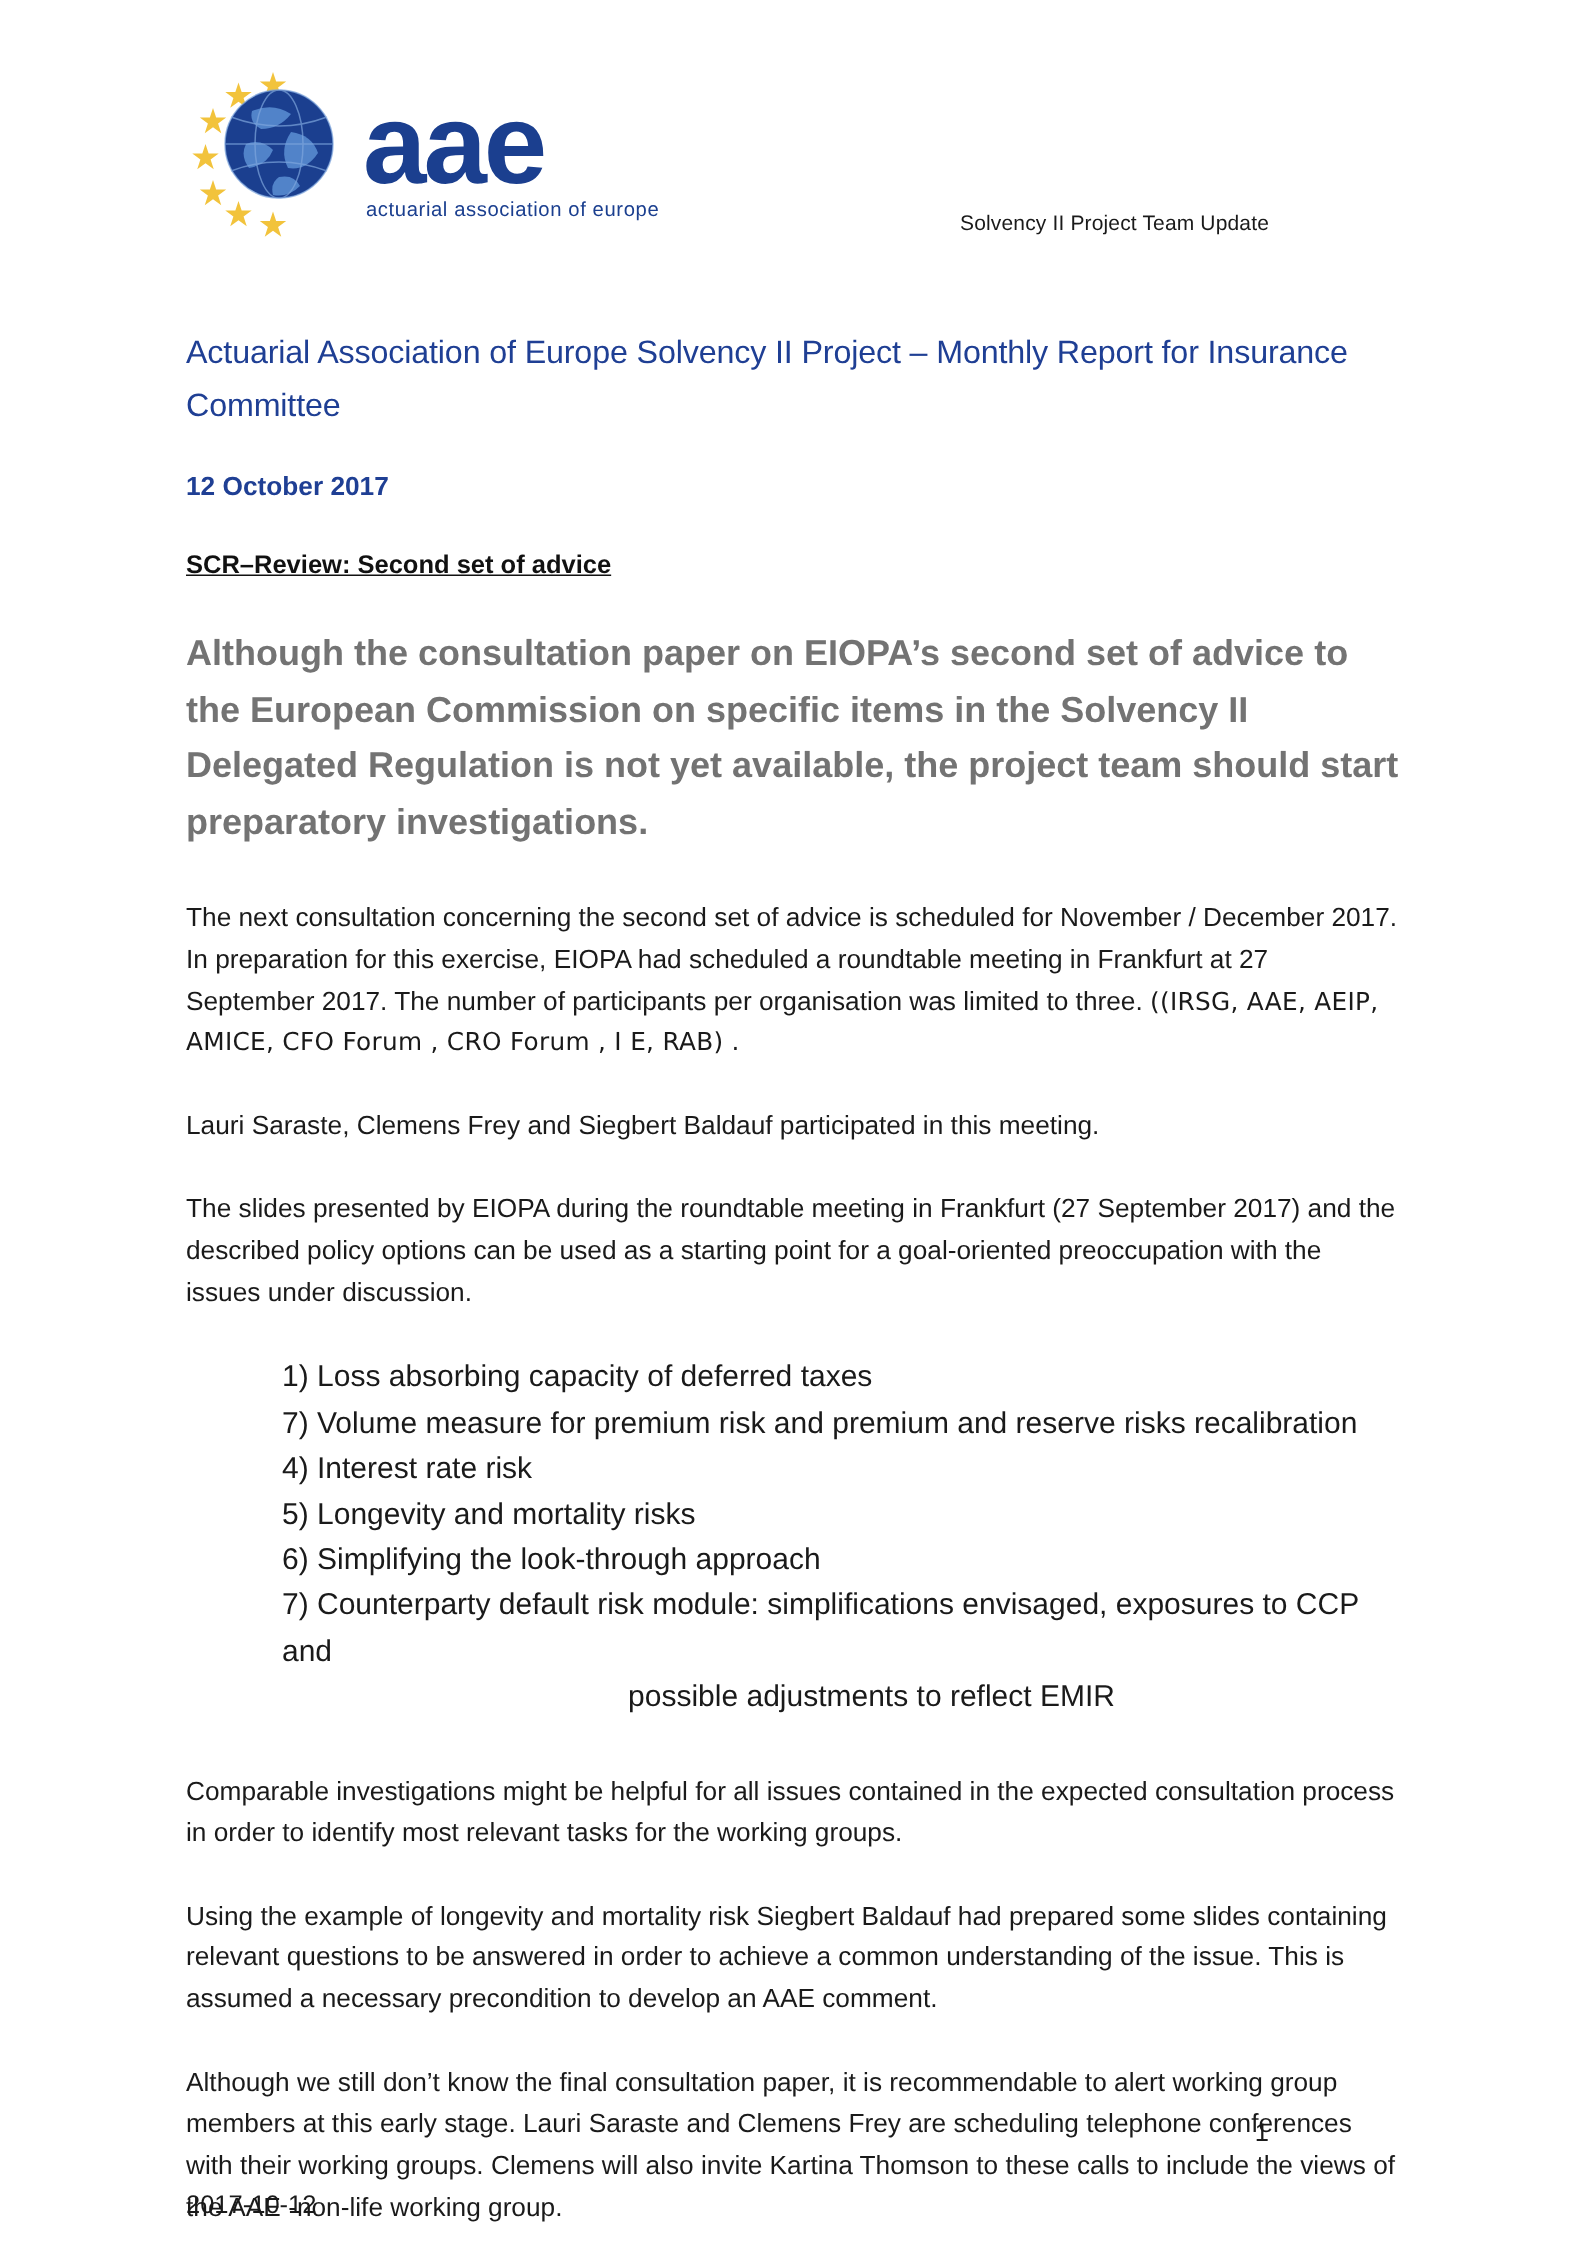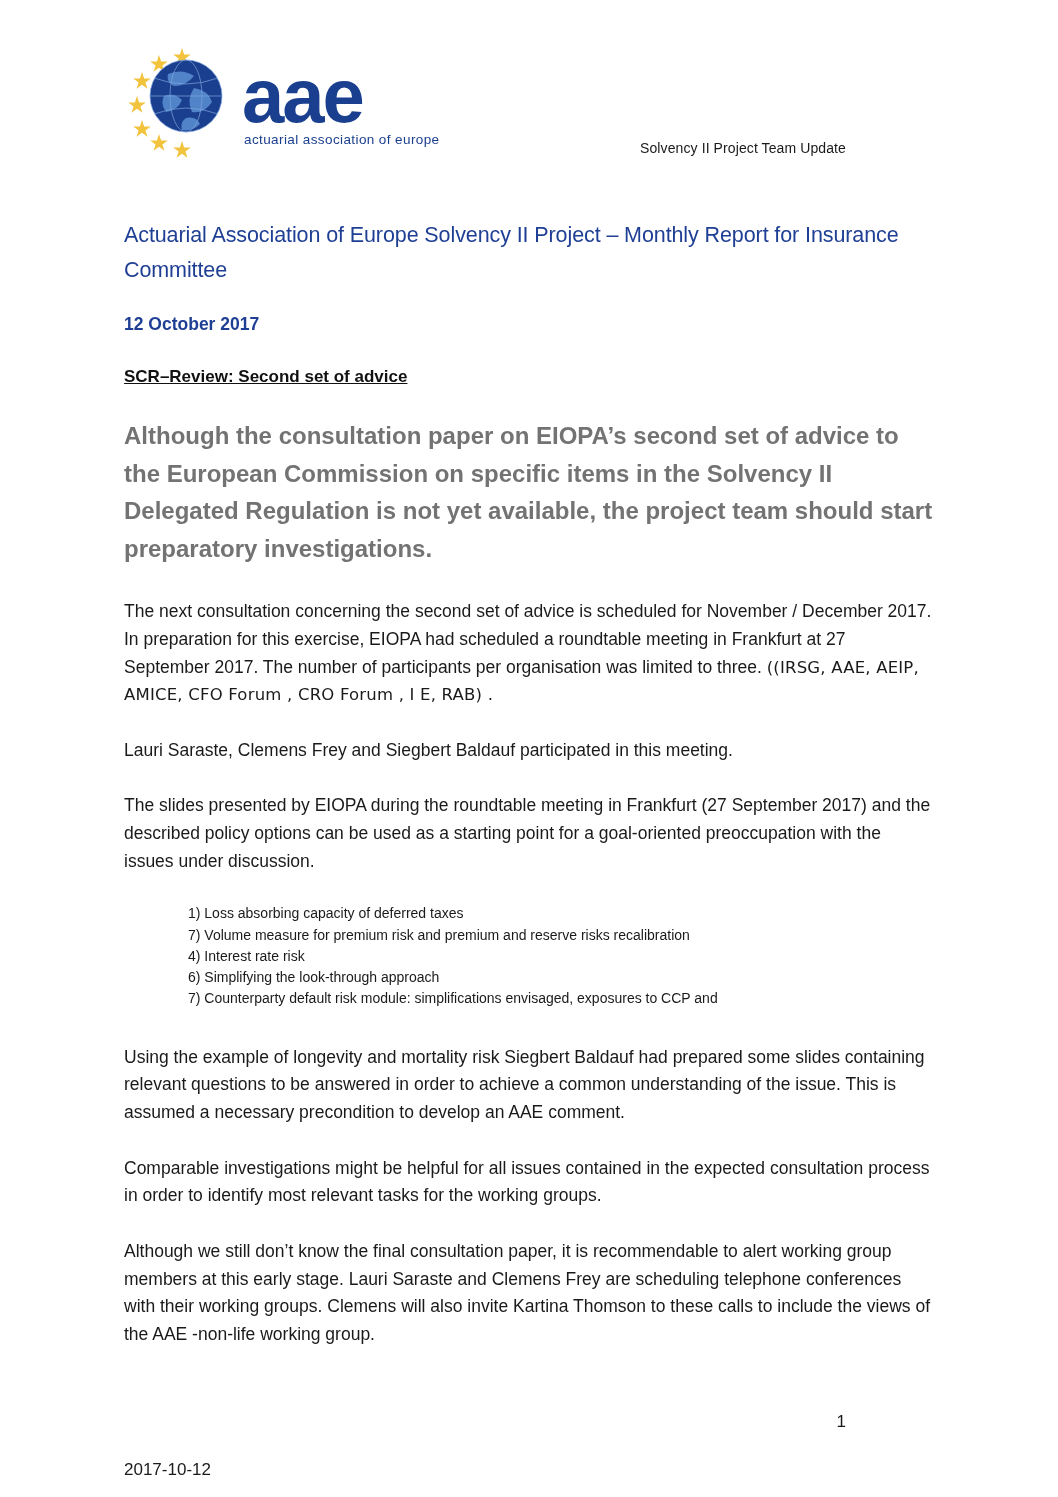--- a/index.html
+++ b/index.html
@@ -94,21 +94,21 @@
     font-family: "DejaVu Sans", sans-serif;
     font-size: 16.5px;
     letter-spacing: 0.2px;
   }
   .list {
     margin: 0 0 34px 0;
     padding: 0 0 0 64px;
     list-style: none;
   }
   .list li {
-    font-size: 14px;
+    font-size: 20px;
     line-height: 1.52;
     margin: 0;
     color: #1a1a1a;
   }
   .list li .cont {
     display: block;
     text-align: center;
     padding-left: 40px;
   }
 
@@ -187,27 +187,28 @@
     <p class="para"><span>The next consultation concerning the second set of advice is scheduled for November / December 2017. In preparation for this exercise, EIOPA had scheduled a roundtable meeting in Frankfurt at 27 September 2017. The number of participants per organisation was limited to three. </span><span class="mono-ish">((IRSG, AAE, AEIP, AMICE, CFO Forum , CRO Forum , I E, RAB) .</span></p>
 
     <p class="para">Lauri Saraste, Clemens Frey and Siegbert Baldauf participated in this meeting.</p>
 
     <p class="para">The slides presented by EIOPA during the roundtable meeting in Frankfurt (27 September 2017) and the described policy options can be used as a starting point for a goal-oriented preoccupation with the issues under discussion.</p>
 
     <ul class="list">
       <li>1) Loss absorbing capacity of deferred taxes</li>
       <li>7) Volume measure for premium risk and premium and reserve risks recalibration</li>
       <li>4) Interest rate risk</li>
+      <li>5) Longevity and mortality risks</li>
       <li>6) Simplifying the look-through approach</li>
-      <li><span>7) Counterparty default risk module: simplifications envisaged, exposures to CCP and</span></li>
+      <li><span>7) Counterparty default risk module: simplifications envisaged, exposures to CCP and</span><span class="cont">possible adjustments to reflect EMIR</span></li>
     </ul>
 
+    <p class="para">Comparable investigations might be helpful for all issues contained in the expected consultation process in order to identify most relevant tasks for the working groups.</p>
+
     <p class="para">Using the example of longevity and mortality risk Siegbert Baldauf had prepared some slides containing relevant questions to be answered in order to achieve a common understanding of the issue. This is assumed a necessary precondition to develop an AAE comment.</p>
-
-    <p class="para">Comparable investigations might be helpful for all issues contained in the expected consultation process in order to identify most relevant tasks for the working groups.</p>
 
     <p class="para">Although we still don’t know the final consultation paper, it is recommendable to alert working group members at this early stage. Lauri Saraste and Clemens Frey are scheduling telephone conferences with their working groups. Clemens will also invite Kartina Thomson to these calls to include the views of the AAE -non-life working group.</p>
   </div>
 
   <div class="footer-date">2017-10-12</div>
 
   <div class="footer-page">1</div>
 
 </div>
 

